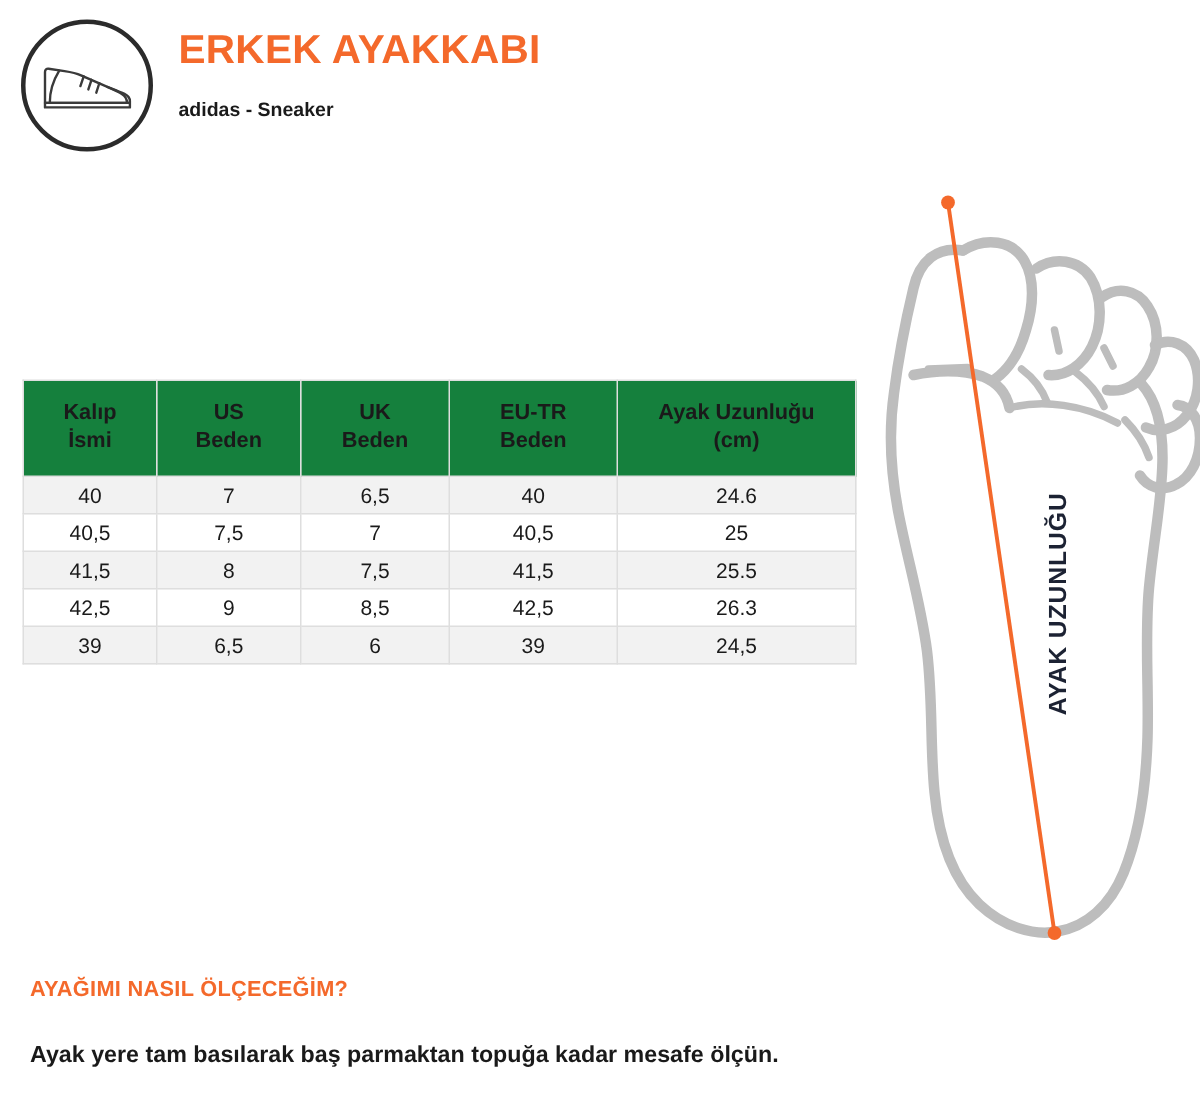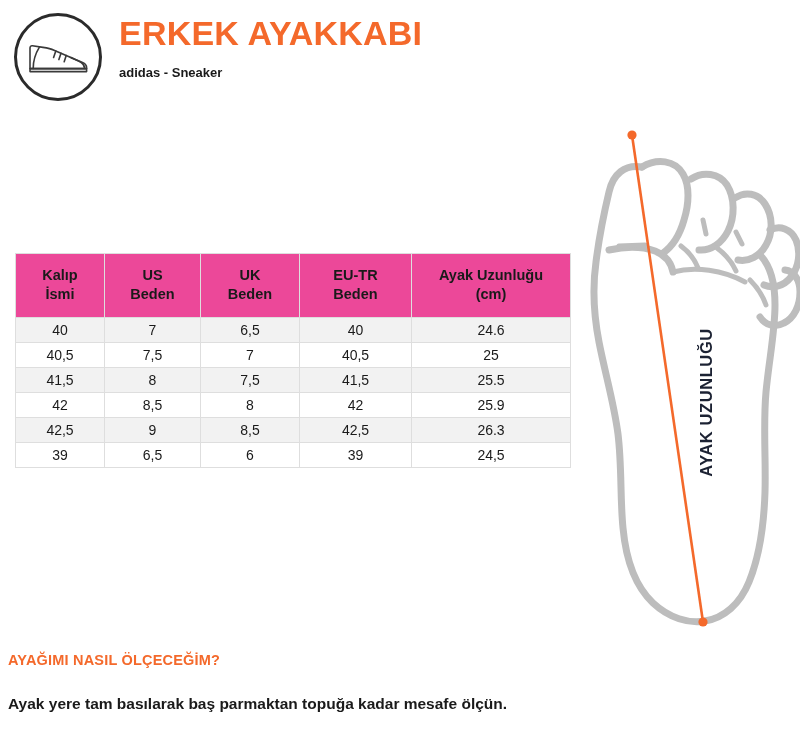--- a/index.html
+++ b/index.html
@@ -41,21 +41,21 @@
   #logo-badge svg { display: block; }
 
   #header-text {
     position: absolute;
     left: 119px;
     top: 14px;
     width: 500px;
   }
   #page-title {
     margin: 0;
-    font-size: 34px;
+    font-size: 27px;
     line-height: 38px;
     font-weight: bold;
     letter-spacing: 0.2px;
     color: #f4692b;
     font-family: "Liberation Sans", "DejaVu Sans", sans-serif;
   }
   #page-subtitle {
     margin: 10px 0 0 0;
     font-size: 13px;
     line-height: 22px;
@@ -76,21 +76,21 @@
     table-layout: fixed;
     font-size: 14px;
   }
   #size-table th,
   #size-table td {
     border: 1px solid #dedede;
     text-align: center;
     color: #1a1a1a;
   }
   #size-table thead th {
-    background: #ec4899;
+    background: #15803d;
     font-weight: bold;
     font-size: 14.5px;
     line-height: 19px;
     padding: 12px 2px 13px 2px;
     height: 52px;
     box-sizing: border-box;
     vertical-align: middle;
   }
   #size-table thead th .hdr-line { display: block; }
   #size-table tbody td {
@@ -136,21 +136,21 @@
     white-space: nowrap;
     font-size: 16.5px;
     font-weight: bold;
     letter-spacing: 0.6px;
     color: #1c2233;
   }
 
   
   #footer-note {
     position: absolute;
-    left: 8px;
+    left: 20px;
     top: 652px;
     width: 640px;
   }
   #footer-heading {
     margin: 0;
     font-size: 14.5px;
     font-weight: bold;
     letter-spacing: 0.2px;
     color: #f4692b;
   }
@@ -239,27 +239,20 @@
           <td>25</td>
         </tr>
         <tr>
           <td>41,5</td>
           <td>8</td>
           <td>7,5</td>
           <td>41,5</td>
           <td>25.5</td>
         </tr>
         <tr>
-          <td>42</td>
-          <td>8,5</td>
-          <td>8</td>
-          <td>42</td>
-          <td>25.9</td>
-        </tr>
-        <tr>
           <td>42,5</td>
           <td>9</td>
           <td>8,5</td>
           <td>42,5</td>
           <td>26.3</td>
         </tr>
         <tr>
           <td>39</td>
           <td>6,5</td>
           <td>6</td>

